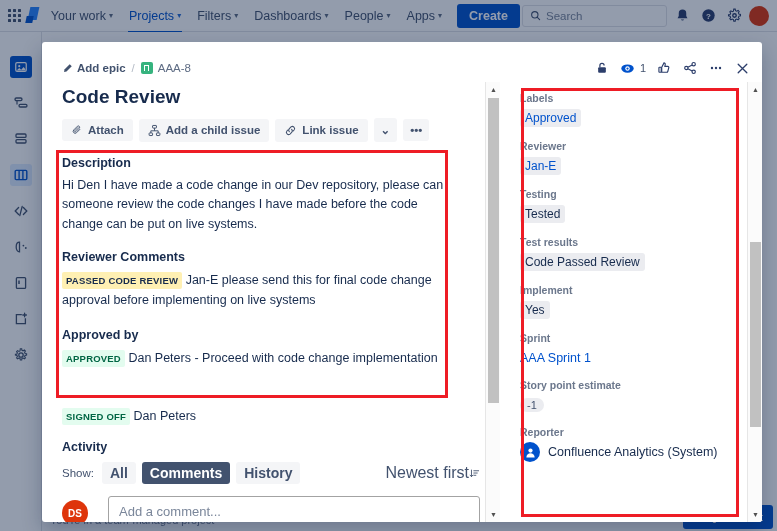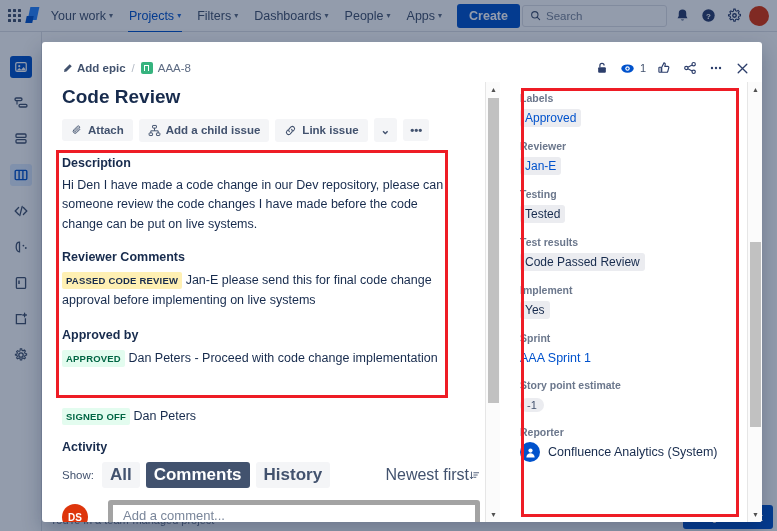--- a/index.html
+++ b/index.html
@@ -104,28 +104,28 @@
   .lozenge { display: inline-block; font-size: 9.5px; font-weight: 700; letter-spacing: .2px;
     padding: 1px 4px; border-radius: 2px; vertical-align: middle; }
   .loz-yellow { background: #fff0b3; color: #172b4d; }
   .loz-green { background: #e3fcef; color: #006644; }
   .inline-txt { font-size: 12.5px; color: #172b4d; line-height: 1.6; }
   .blk { margin-bottom: 14px; }
 
   .activity-h { font-size: 12.5px; font-weight: 600; color: #172b4d; margin: 14px 0 8px; }
   .show-row { display: flex; align-items: center; gap: 6px; margin-bottom: 12px; }
   .show-lbl { font-size: 11.5px; color: #42526e; margin-right: 2px; }
-  .pill { font-size: 17px; color: #42526e; background: #f4f5f7; border-radius: 3px; padding: 3px 8px; font-weight: 600; text-align: center; }
+  .pill { font-size: 14px; color: #42526e; background: #f4f5f7; border-radius: 3px; padding: 3px 8px; font-weight: 600; text-align: center; }
   .pill.active { background: #42526e; color: #fff; }
   .sort { margin-left: auto; font-size: 16px; color: #42526e; display: flex; align-items: center; }
   .comment-row { display: flex; gap: 20px; align-items: flex-end; }
   .c-avatar { width: 26px; height: 26px; border-radius: 50%; background: #de350b; color: #fff;
     font-size: 10px; font-weight: 700; display:flex; align-items:center; justify-content:center; flex: none; }
   .c-box-wrap { flex: 1; }
-  .c-box { height: 30px; border: 5px solid #a3a3a3; border-radius: 3px; background: #fff;
+  .c-box { height: 30px; border: 1px solid #a3a3a3; border-radius: 3px; background: #fff;
     display: flex; align-items: center; padding: 0 10px; font-size: 13px; color: #7a869a; }
 
   .col-right { width: 262px; position: relative; padding: 10px 20px 0 20px; }
   .fld { margin-bottom: 13px; }
   .fld-lbl { font-size: 10.5px; font-weight: 600; color: #6b778c; margin-bottom: 4px; }
   .tag { display: inline-block; font-size: 12px; padding: 2px 5px; border-radius: 3px; background: #ebecf0; color: #172b4d; }
   .tag.link { color: #0052cc; }
   .plain { font-size: 12.5px; color: #172b4d; }
   .linkval { font-size: 12.5px; color: #0052cc; }
   .chip-num { display:inline-block; font-size: 11px; background:#ebecf0; color:#42526e; border-radius: 10px; padding: 1px 7px; }

